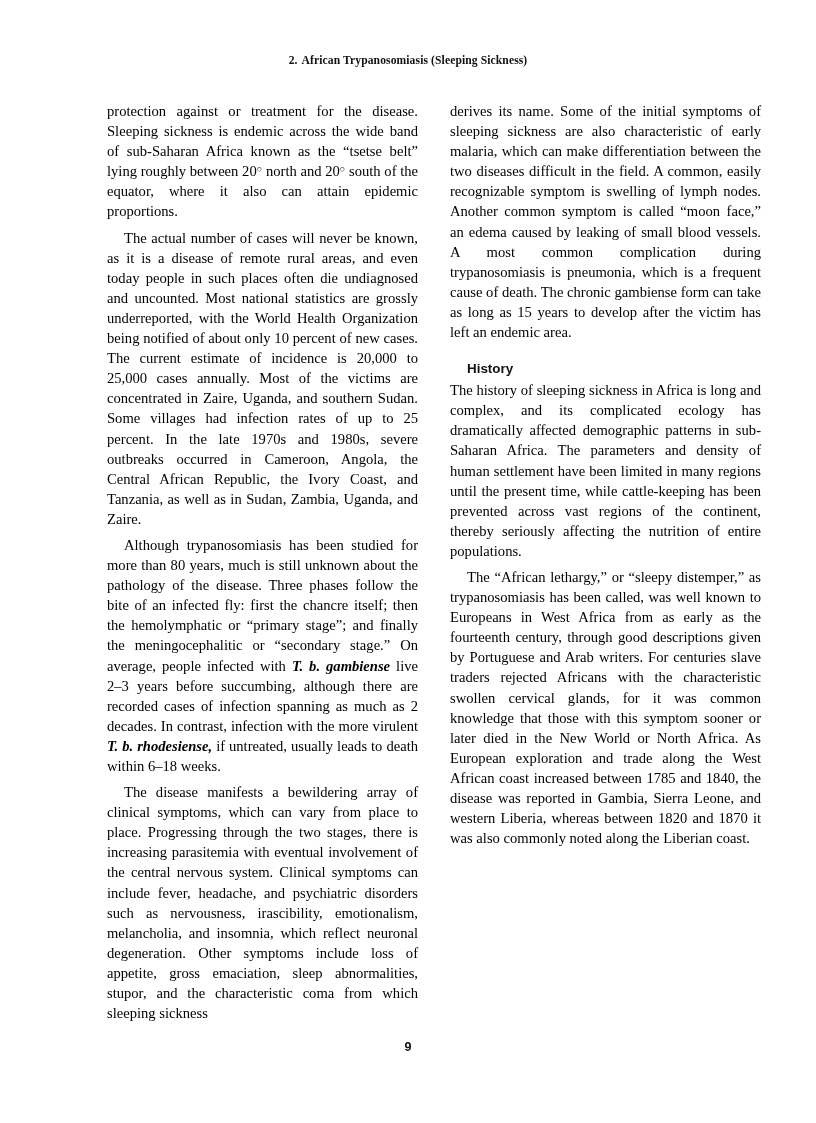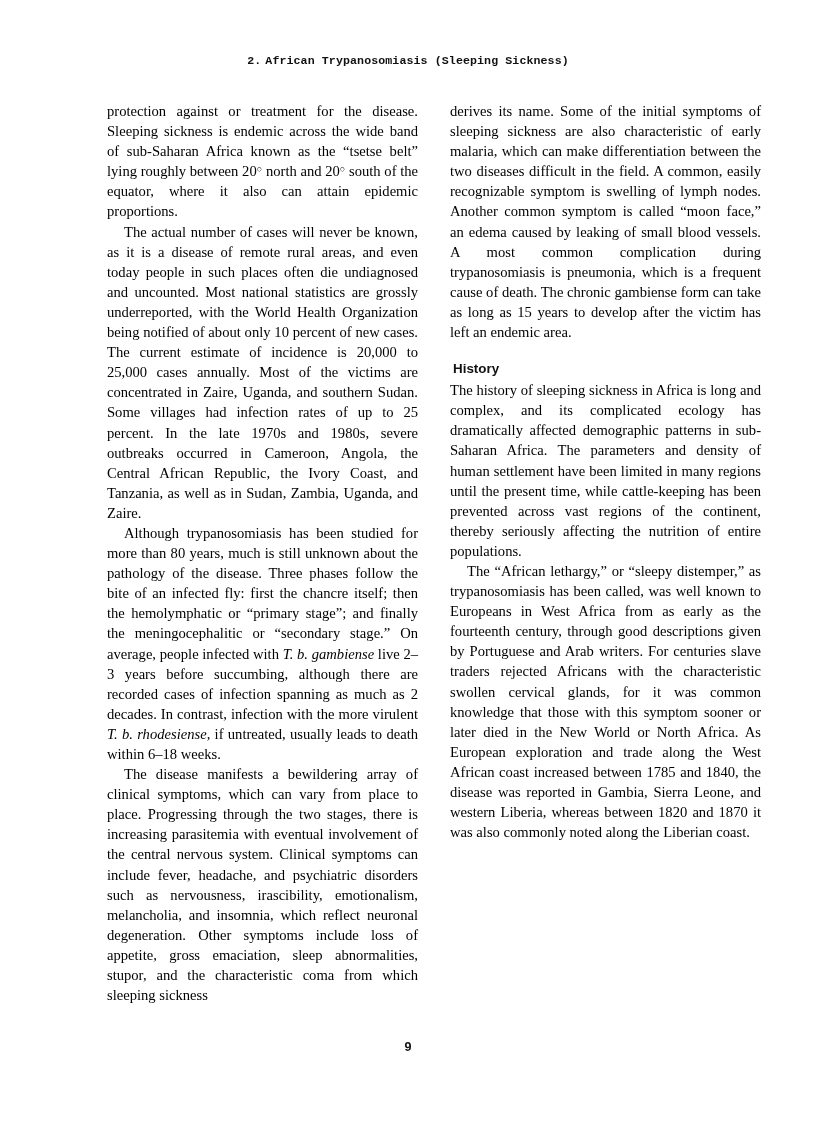--- a/index.html
+++ b/index.html
@@ -24,21 +24,21 @@
     background: #ffffff;
   }
 
   
   .running-head {
     position: absolute;
     left: 0;
     top: 54px;
     width: 816px;
     text-align: center;
-    font-family: Liberation Mono, monospace;
+    font-family: Liberation Serif, serif;
     font-weight: bold;
     font-size: 11.6px;
     letter-spacing: 0.1px;
     color: #111;
   }
   .running-head .num { margin-right: 4px; }
 
   
   .columns {
     position: absolute;
@@ -60,37 +60,37 @@
     line-height: 20.1px;
     text-align: justify;
     text-justify: inter-word;
     hyphens: manual;
     -webkit-hyphens: manual;
     text-indent: 0;
   }
   p.para.indent {
     text-indent: 17px;
   }
-  p.para + p.para { margin-top: 0; }
+  p.para + p.para { margin-top: 6px; }
 
   b.bold { font-weight: normal; }
-  i.ital { font-style: italic; }
+  i.ital { font-style: italic; font-weight: bold; }
 
   .deg {
     font-size: 0.62em;
     vertical-align: 0.42em;
     line-height: 0;
     letter-spacing: 0;
   }
 
   h2.section-head {
     font-family: "Liberation Sans", "DejaVu Sans", sans-serif;
     font-weight: bold;
     font-size: 13.4px;
-    margin: 18px 0 3px 3px;
+    margin: 18px 0 3px 17px;
     line-height: 17px;
     color: #111;
   }
 
   
   .folio {
     position: absolute;
     left: 0;
     top: 1040px;
     width: 816px;

